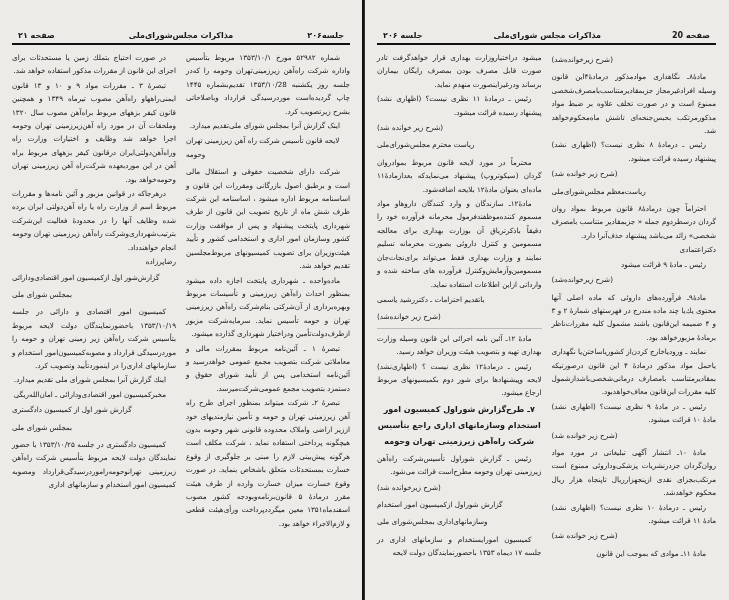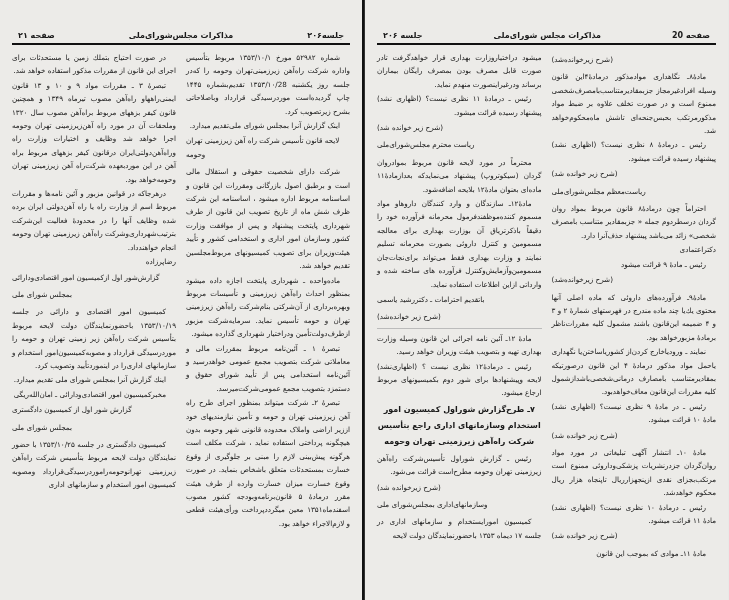--- a/index.html
+++ b/index.html
@@ -112,18 +112,19 @@
           <p><span>محترماً در مورد لایحه قانون مربوط بموادروان گردان (سیکوتروپ) پیشنهاد می‌نمایدکه بعدازمادهٔ۱۱ ماده‌ای بعنوان مادهٔ۱۲ بلایحه اضافه‌شود.</span></p>
           <p><span>مادهٔ۱۲ـ سازندگان و وارد کنندگان داروهاو مواد مسموم کننده‌موظفندفرمول محرمانه فرآورده خود را دقیقاً باذکرتریاق آن بوزارت بهداری برای معالجه مسمومین و کنترل داروئی بصورت محرمانه تسلیم نمایند و وزارت بهداری فقط می‌تواند برای‌نجات‌جان مسمومین‌وآزمایش‌وکنترل فرآورده های ساخته شده و وارداتی ازاین اطلاعات استفاده نماید.</span></p>
           <p class="center"><span>باتقدیم احترامات ـ دکتررشید یاسمی</span></p>
           <p class="center"><span>(شرح زیر خوانده‌شد)</span></p>
           <div class="divider"></div>
           <p><span class="b">مادهٔ ۱۲ـ </span><span>آئین نامه اجرائی این قانون وسیله وزارت بهداری تهیه و بتصویب هیئت وزیران خواهد رسید.</span></p>
           <p><span class="b">رئیس ـ </span><span>درمادهٔ۱۲ نظری نیست ؟ (اظهاری‌نشد) لایحه وپیشنهادها برای شور دوم بکمیسیونهای مربوط ارجاع میشود.</span></p>
           <p class="heading"><span>۷ـ طرح‌گزارش شوراول کمیسیون امور استخدام وسازمانهای اداری راجع بتأسیس شرکت راه‌آهن زیرزمینی تهران وحومه</span></p>
           <p><span class="b">رئیس ـ </span><span>گزارش شوراول تأسیس‌شرکت راه‌آهن زیرزمینی تهران وحومه مطرح‌است قرائت می‌شود.</span></p>
           <p class="center"><span>(شرح زیرخوانده شد)</span></p>
+          <p class="center"><span>گزارش شوراول ازکمیسیون امور استخدام</span></p>
           <p class="center"><span>وسازمانهای‌اداری بمجلس‌شورای ملی</span></p>
           <p><span>کمیسیون امورایستخدام و سازمانهای اداری در جلسه ۱۷ دیماه ۱۳۵۳ باحضورنمایندگان دولت لایحه</span></p>
         </div>
     </div>
   </div>
 </div>
 
 </body></html>

